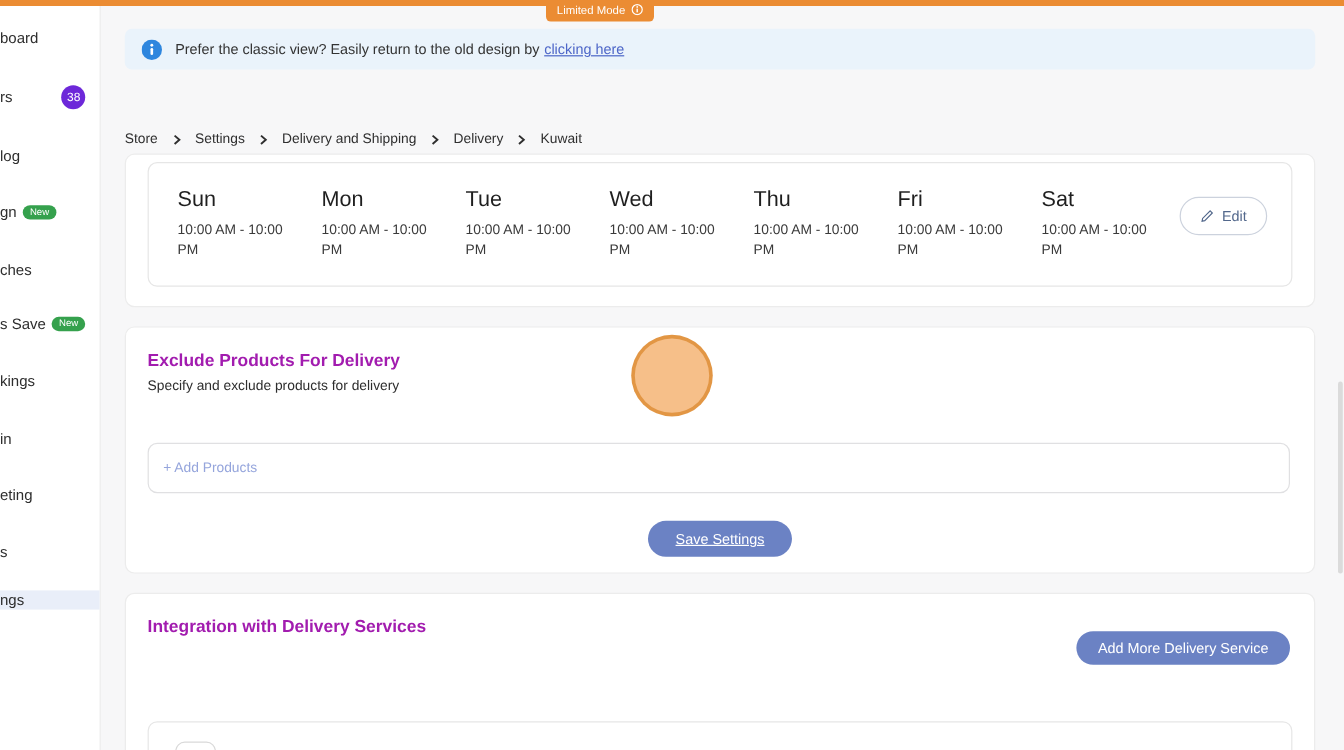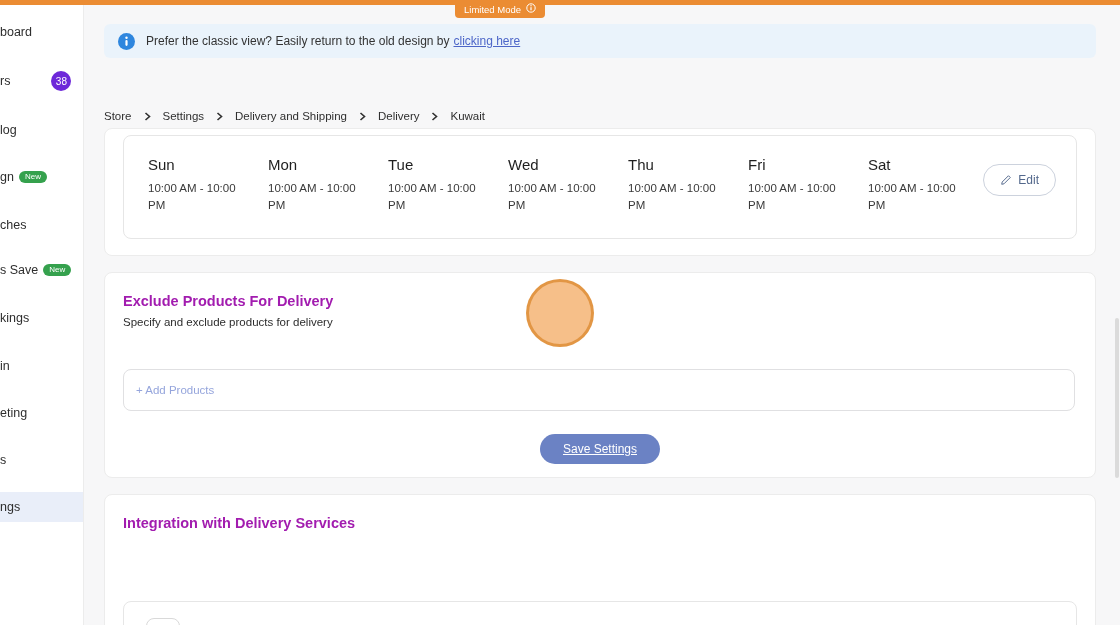--- a/index.html
+++ b/index.html
@@ -22,21 +22,21 @@
 
   
   .sidebar {
     position:absolute; left:0; top:5px; bottom:0; width:84px;
     background:#fff; border-right:1px solid #ececec; z-index:10;
   }
   .side-item {
     position:absolute; left:0; height:28px; display:flex; align-items:center; gap:5px;
     font-size:12.5px; color:#2e2e2e; white-space:nowrap; cursor:pointer;
   }
-  .side-item.active { height:30px; width:83px; background:#E9EEF9; }
+  .side-item.active { height:16px; width:83px; background:#E9EEF9; }
   .count-badge {
     width:20px; height:20px; border-radius:50%; background:#6d28d9; color:#fff;
     font-size:10px; display:flex; align-items:center; justify-content:center; margin-left:36px;
     flex:0 0 auto;
   }
   .new-badge {
     background:#35A14D; color:#fff; font-size:8px; font-weight:normal;
     padding:2px 6px; border-radius:8px; line-height:1; flex:0 0 auto;
   }
 
@@ -61,21 +61,21 @@
     background:#fff; border:1px solid #ececec; border-radius:8px;
   }
   
   .card-hours { top:128px; height:128px; }
   .hours-inner {
     position:absolute; left:18px; right:18px; top:6px; height:104px;
     border:1px solid #e6e6e6; border-radius:8px;
     display:flex; padding:20px 20px 0 24px;
   }
   .day-col { width:120px; flex:0 0 auto; }
-  .day-name { font-size:15px; color:#1f1f1f; margin-bottom:7px; }
+  .day-name { font-size:18px; color:#1f1f1f; margin-bottom:7px; }
   .day-time { font-size:11.5px; color:#3a3a3a; width:104px; line-height:1.45; }
   .edit-btn {
     position:absolute; right:20px; top:28px; height:32px;
     border:1px solid #ccd2dd; border-radius:999px; background:#fff;
     display:flex; align-items:center; gap:6px; padding:0 16px;
     font-size:12px; color:#53688C; cursor:pointer;
   }
 
   
   .card-exclude { top:272px; height:206px; }
@@ -262,18 +262,19 @@
   <div class="add-products-box">
     <span class="add-products-label">+ Add Products</span>
   </div>
   <button class="save-btn">Save Settings</button>
 </div>
 
 <div class="click-indicator"></div>
 
 <div class="card card-integration">
   <div class="card-title">Integration with Delivery Services</div>
+  <button class="add-service-btn">Add More Delivery Service</button>
   <div class="integration-inner">
     <div class="service-logo-box"></div>
   </div>
 </div>
 
 <div class="scroll-thumb"></div>
 
 </body></html>

